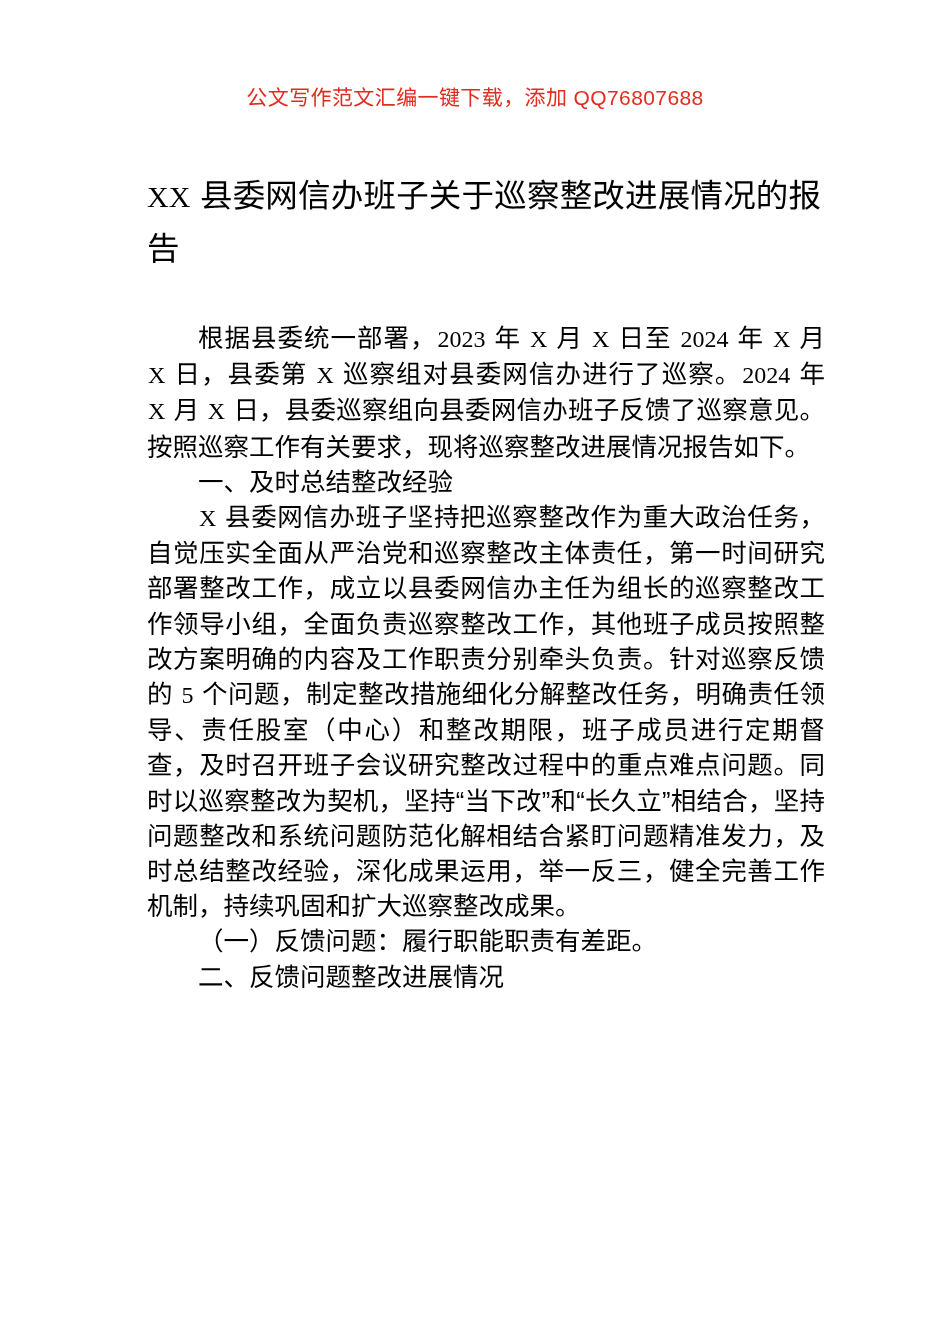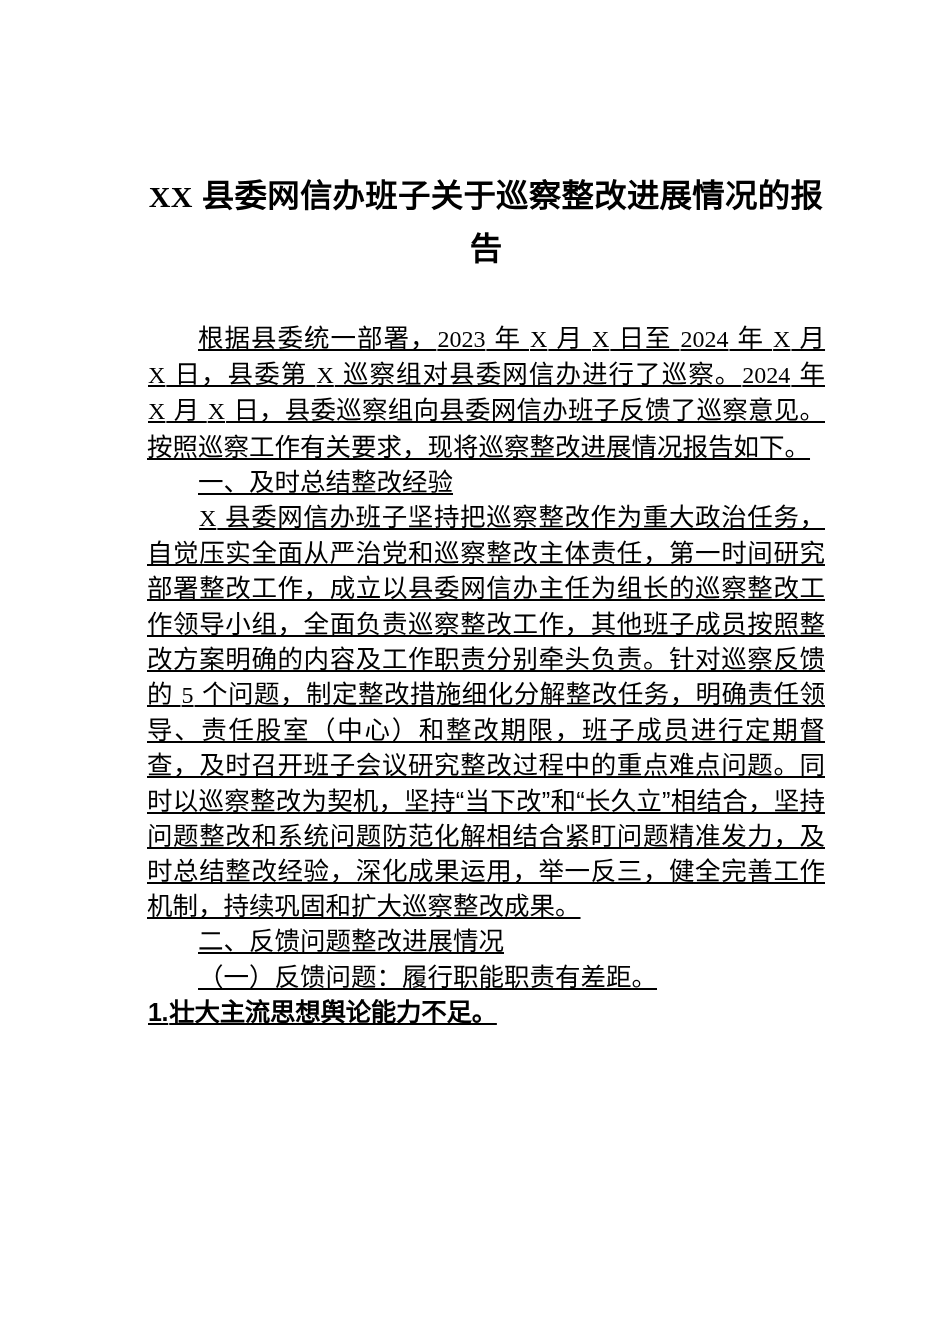--- a/index.html
+++ b/index.html
@@ -43,42 +43,41 @@
   .doc {
     position: absolute;
     left: 147px;
     top: 170px;
     width: 678px;
   }
 
   .doc-title {
     font-size: 32.5px;
     line-height: 53px;
-    text-align: center;
-    font-weight: bold;
+    text-align: left;
+    font-weight: normal;
     margin: 0 0 0 0;
     letter-spacing: 0.2px;
     font-family: "Liberation Sans", "DejaVu Sans", sans-serif;
   }
   .doc-title .latin {
     font-family: "Liberation Serif", "DejaVu Serif", serif;
     font-size: 30px;
   }
 
   .spacer-after-title { height: 45px; }
 
   p.para {
     margin: 0;
     font-size: 25.5px;
     line-height: 35.2px;
     text-align: justify;
     text-justify: inter-ideograph;
     letter-spacing: 0px;
     word-break: break-all;
-    text-decoration: underline;
   }
   p.para.indent { text-indent: 2em; }
   p.para.bold {
     font-weight: bold;
     letter-spacing: -0.3px;
   }
 
   
   .num, .x {
     font-family: "Liberation Serif", "DejaVu Serif", serif;
@@ -89,43 +88,41 @@
     font-family: "Liberation Sans", "DejaVu Sans", sans-serif;
     font-weight: bold;
     font-size: 25px;
   }
 </style>
 </head>
 <body>
 
 <div class="page">
 
+  <div class="watermark">公文写作范文汇编一键下载，添加 QQ76807688</div>
 
   <div class="doc">
 
     <h1 class="doc-title">
       <span class="latin">XX</span><span> 县委网信办班子关于巡察整改进展情况的报告</span>
     </h1>
 
     <div class="spacer-after-title"></div>
 
     <p class="para indent">
       根据县委统一部署，<span class="num">2023</span> 年 <span class="x">X</span> 月 <span class="x">X</span> 日至 <span class="num">2024</span> 年 <span class="x">X</span> 月 <span class="x">X</span> 日，县委第 <span class="x">X</span> 巡察组对县委网信办进行了巡察。<span class="num">2024</span> 年 <span class="x">X</span> 月 <span class="x">X</span> 日，县委巡察组向县委网信办班子反馈了巡察意见。按照巡察工作有关要求，现将巡察整改进展情况报告如下。
     </p>
 
     <p class="para indent">一、及时总结整改经验</p>
 
     <p class="para indent">
       <span class="x">X</span> 县委网信办班子坚持把巡察整改作为重大政治任务，自觉压实全面从严治党和巡察整改主体责任，第一时间研究部署整改工作，成立以县委网信办主任为组长的巡察整改工作领导小组，全面负责巡察整改工作，其他班子成员按照整改方案明确的内容及工作职责分别牵头负责。针对巡察反馈的 <span class="num">5</span> 个问题，制定整改措施细化分解整改任务，明确责任领导、责任股室（中心）和整改期限，班子成员进行定期督查，及时召开班子会议研究整改过程中的重点难点问题。同时以巡察整改为契机，坚持“当下改”和“长久立”相结合，坚持问题整改和系统问题防范化解相结合紧盯问题精准发力，及时总结整改经验，深化成果运用，举一反三，健全完善工作机制，持续巩固和扩大巡察整改成果。
     </p>
 
 
+    <p class="para indent">（一）反馈问题：履行职能职责有差距。</p>
+
     <p class="para indent">二、反馈问题整改进展情况</p>
 
-    <p class="para indent">（一）反馈问题：履行职能职责有差距。</p>
-
-    <p class="para bold">
-      <span class="num">1.</span>壮大主流思想舆论能力不足。
-    </p>
 
 
   </div>
 </div>
 
 </body></html>

